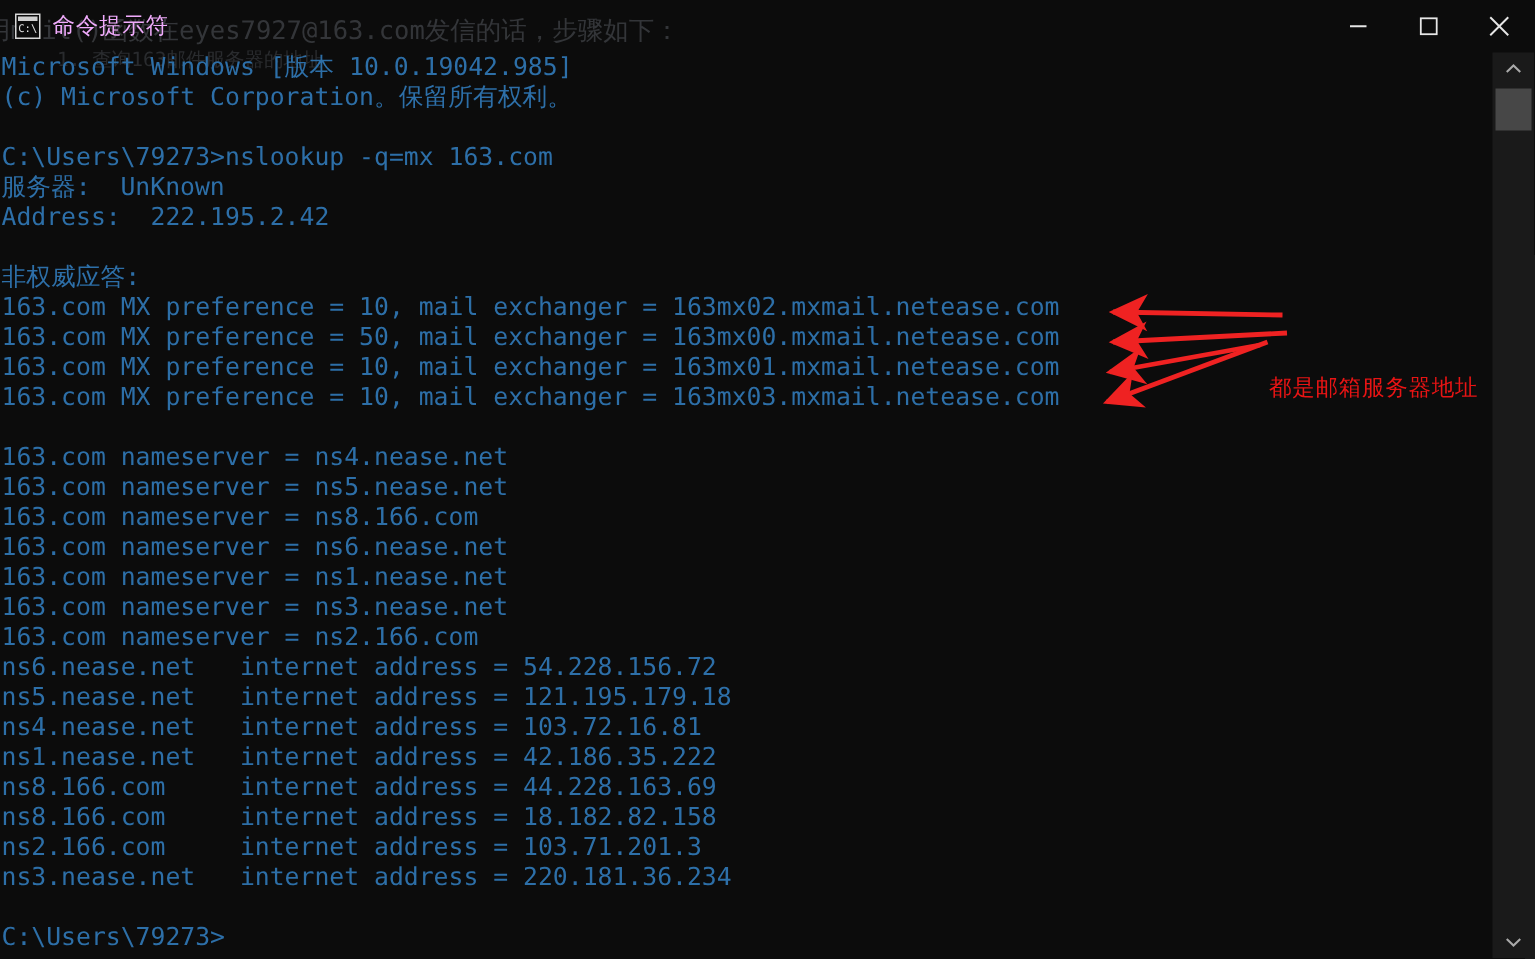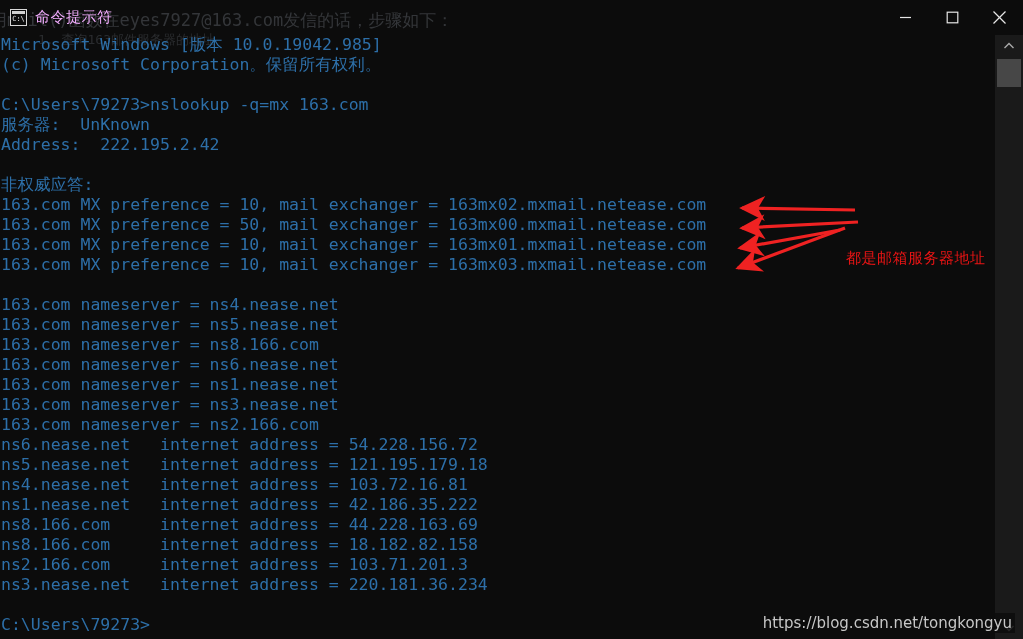--- a/index.html
+++ b/index.html
@@ -261,15 +261,14 @@
       <g stroke="#ef2222" stroke-width="3.2" fill="none" marker-end="url(#ah)">
         <line x1="855" y1="210" x2="742" y2="208"></line>
         <line x1="858" y1="222" x2="742" y2="228"></line>
         <line x1="840" y1="230" x2="740" y2="248"></line>
         <line x1="845" y1="228" x2="738" y2="268"></line>
       </g>
     </svg>
     <div id="anno-label">都是邮箱服务器地址</div>
   </div>
 
-  <div id="watermark">https://blog.csdn.net/tongkongyu</div>
 
 </div>
 
 </body></html>

